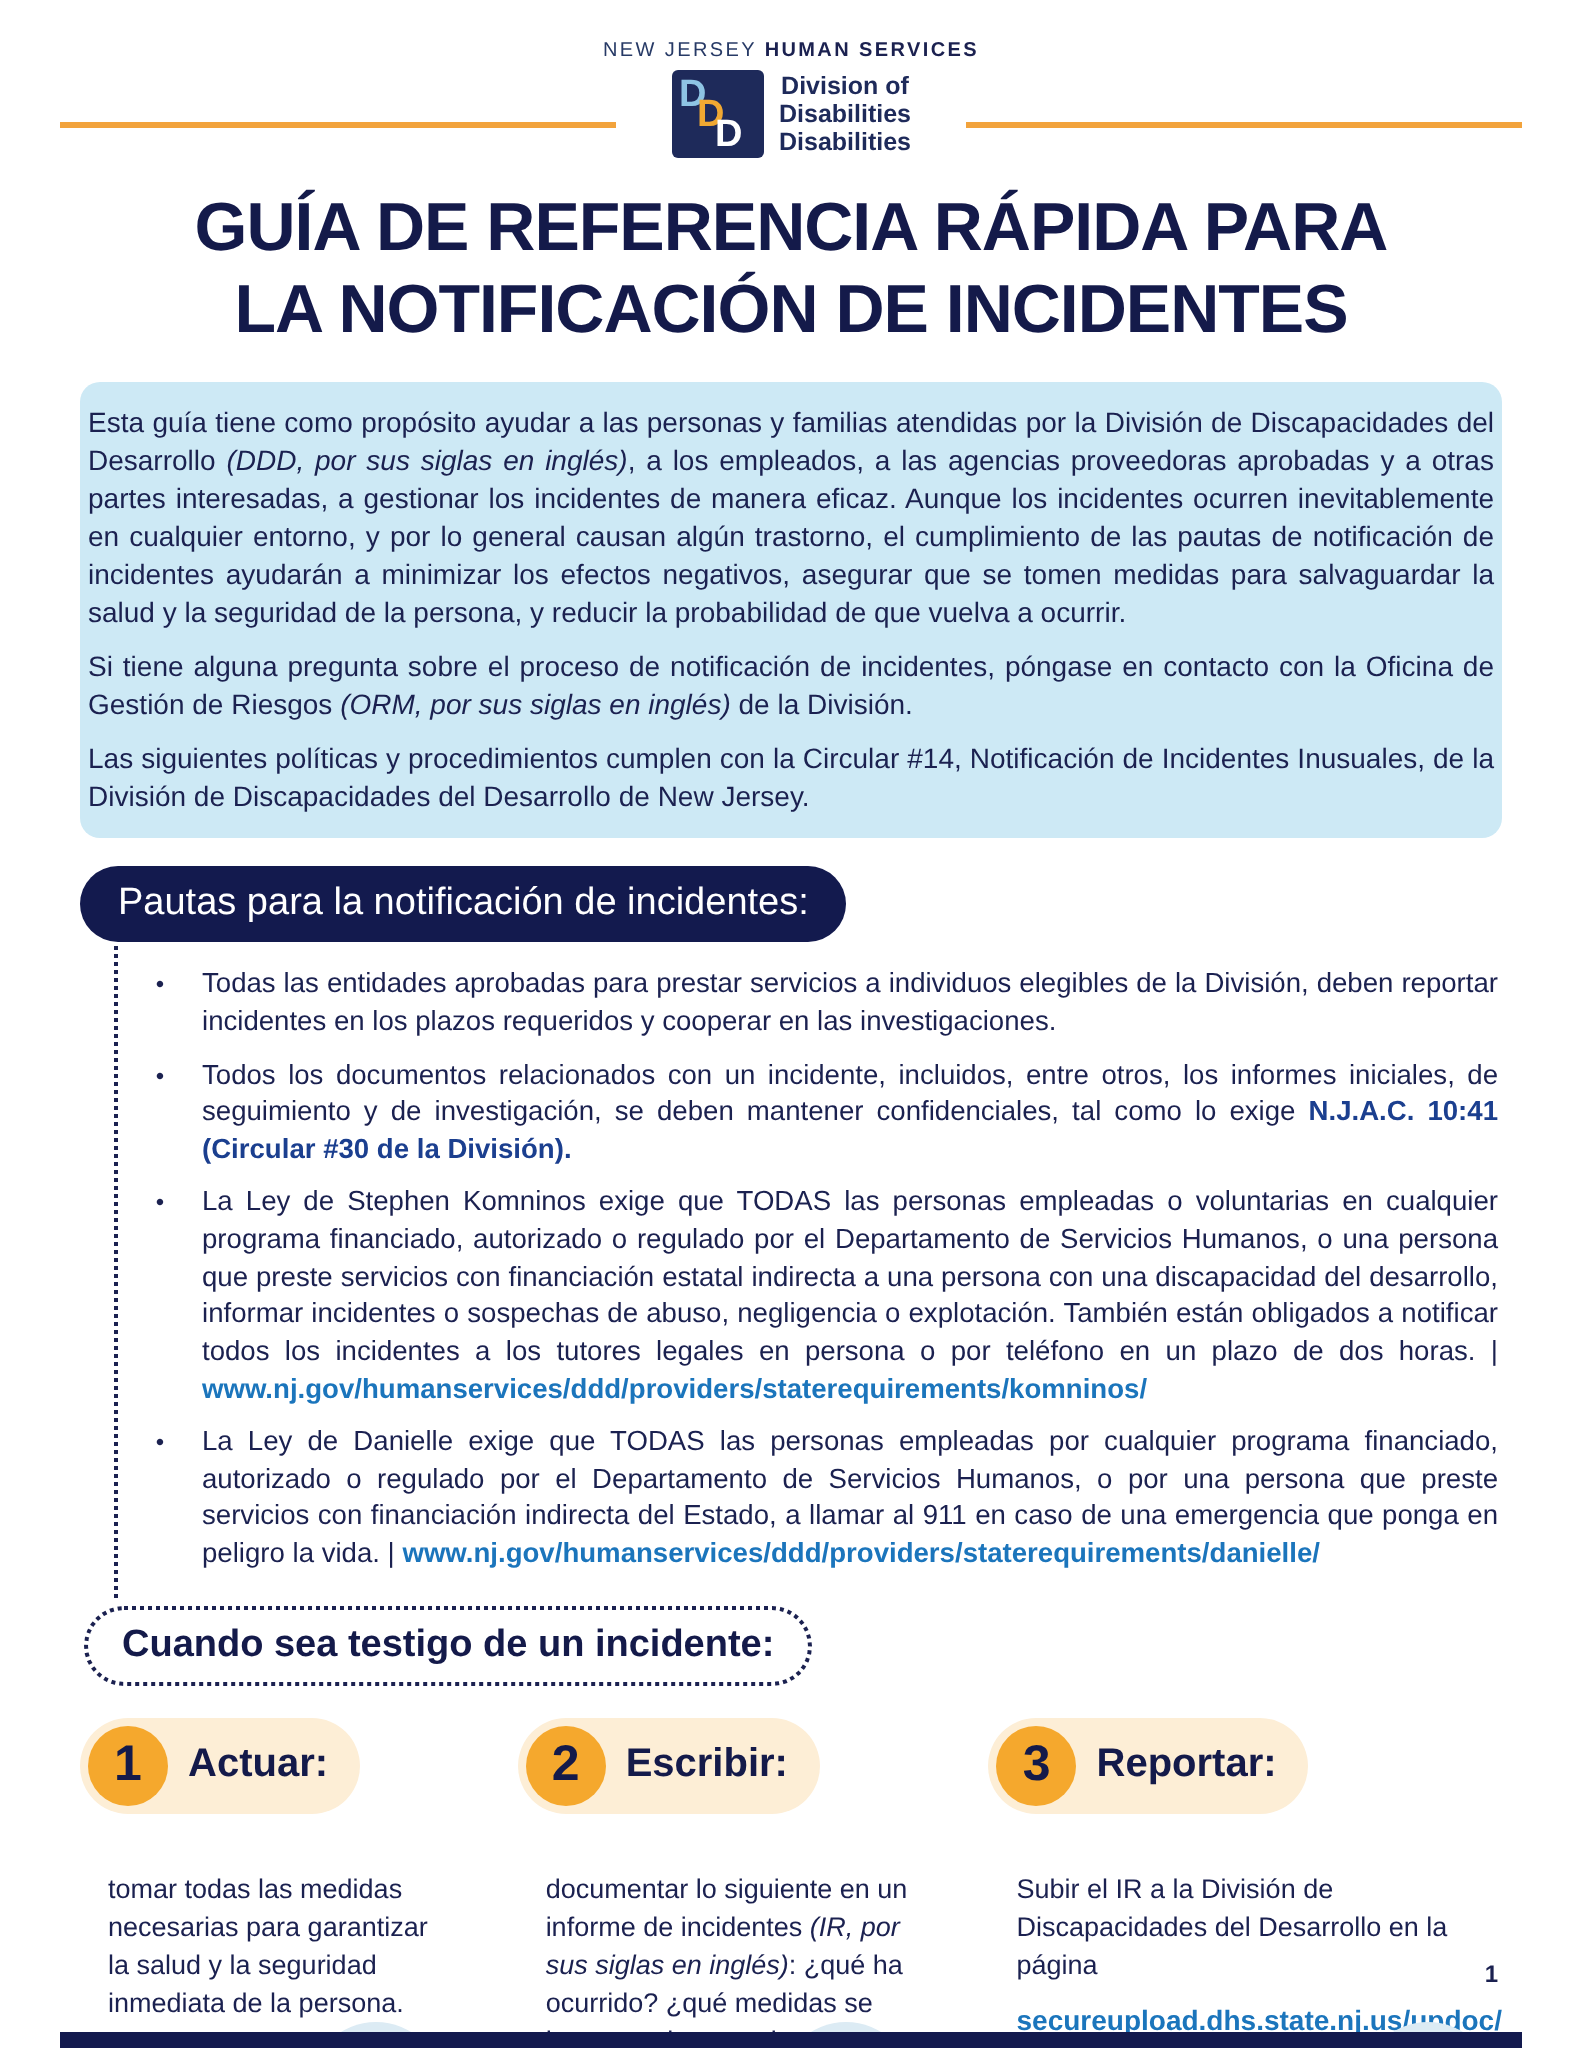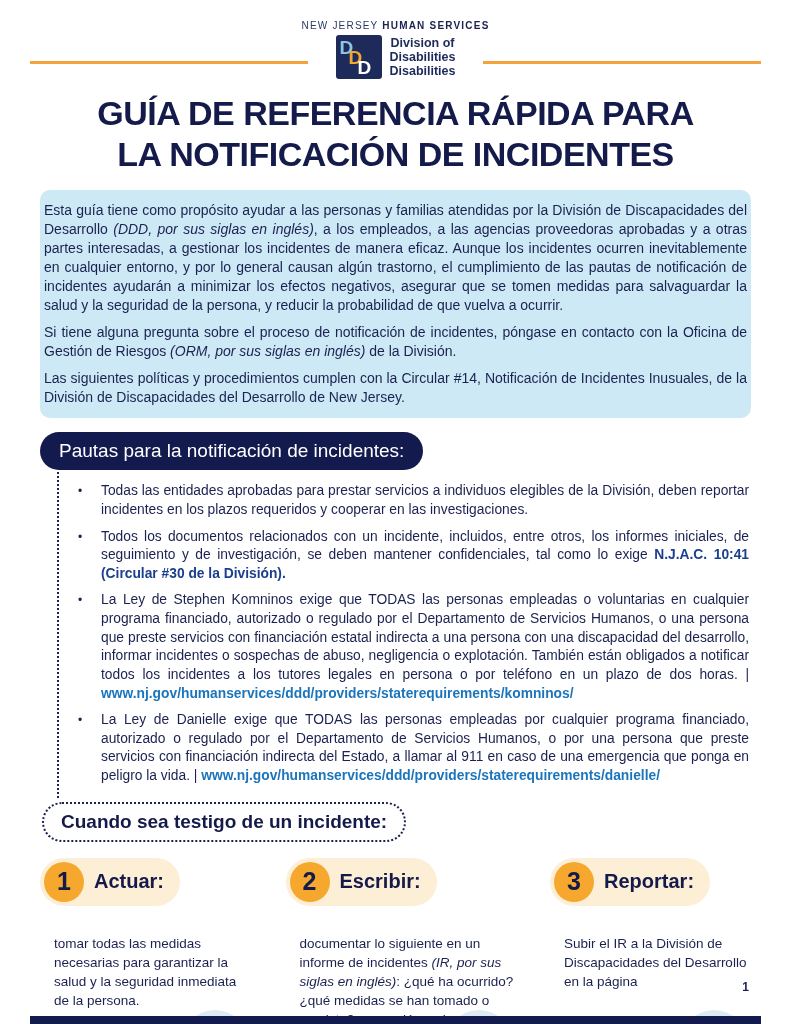--- a/index.html
+++ b/index.html
@@ -185,20 +185,21 @@
         </svg>
       </div>
     </div>
 
     <div class="step">
       <div class="step-pill">
         <span class="step-num">3</span>
         <span class="step-label">Reportar:</span>
       </div>
       <p class="step-body">Subir el IR a la División de Discapacidades del Desarrollo en la página</p>
+      <a class="link step-link">secureupload.dhs.state.nj.us/updoc/</a>
       <div class="icon-circle">
         <svg width="44" height="44" viewBox="0 0 48 48">
           <path d="M14 10 L28 10 L34 16 L34 24"></path>
           <path d="M28 10 L28 16 L34 16"></path>
           <path d="M14 10 L14 20"></path>
           <rect x="10" y="20" width="24" height="20" rx="3"></rect>
         </svg>
       </div>
     </div>
 

